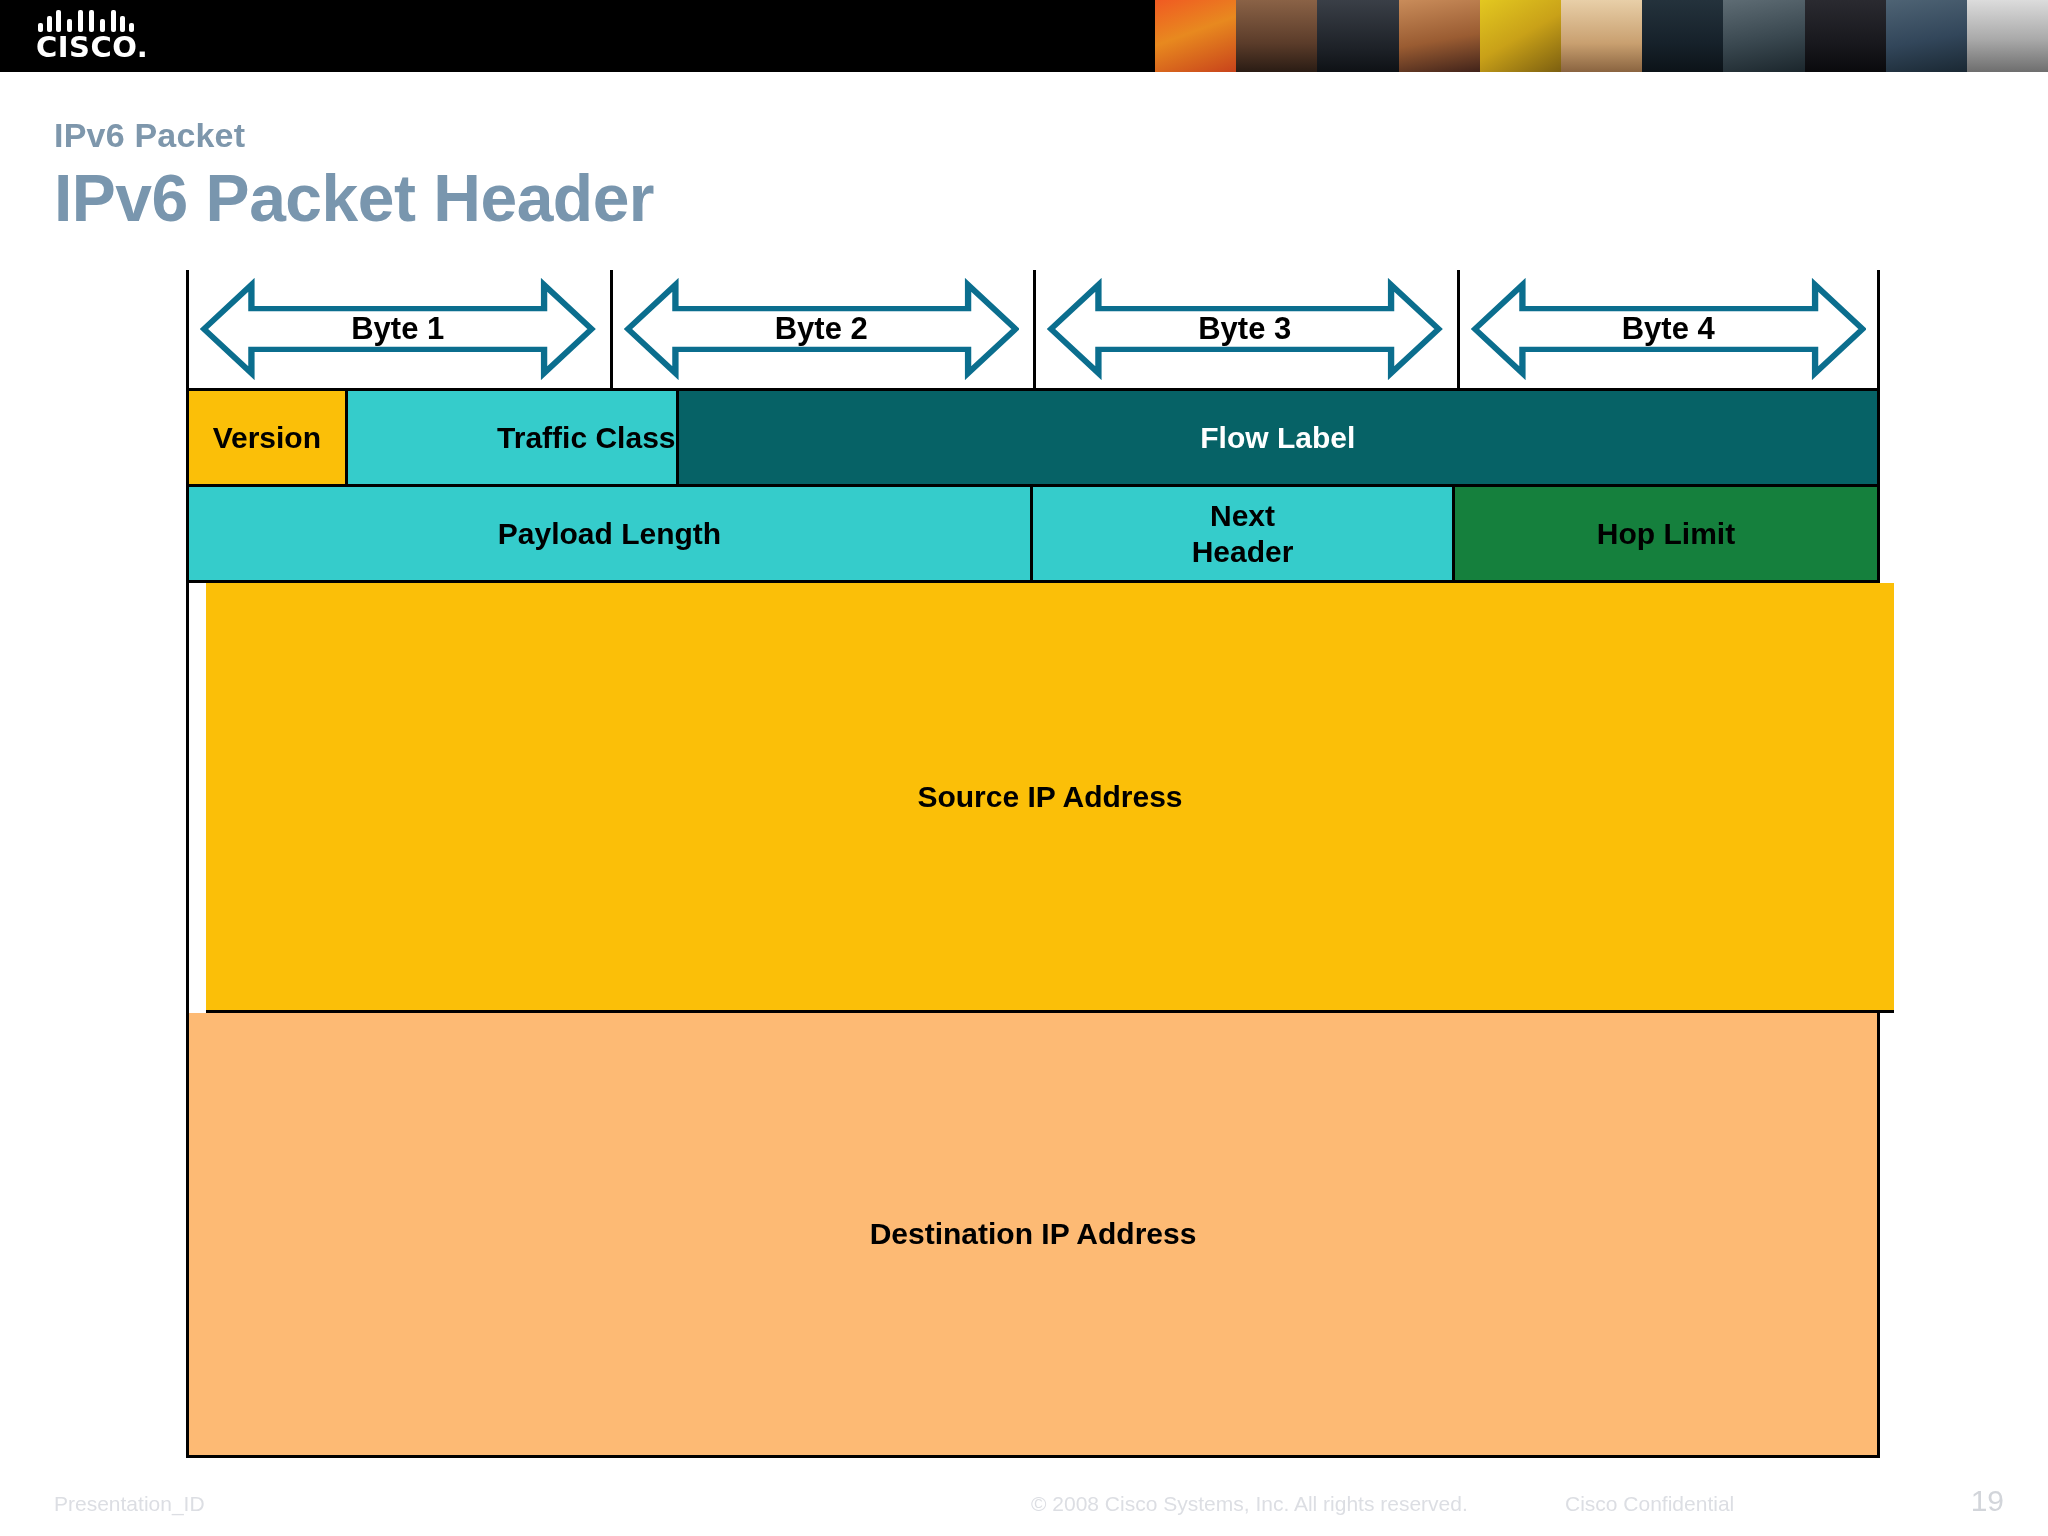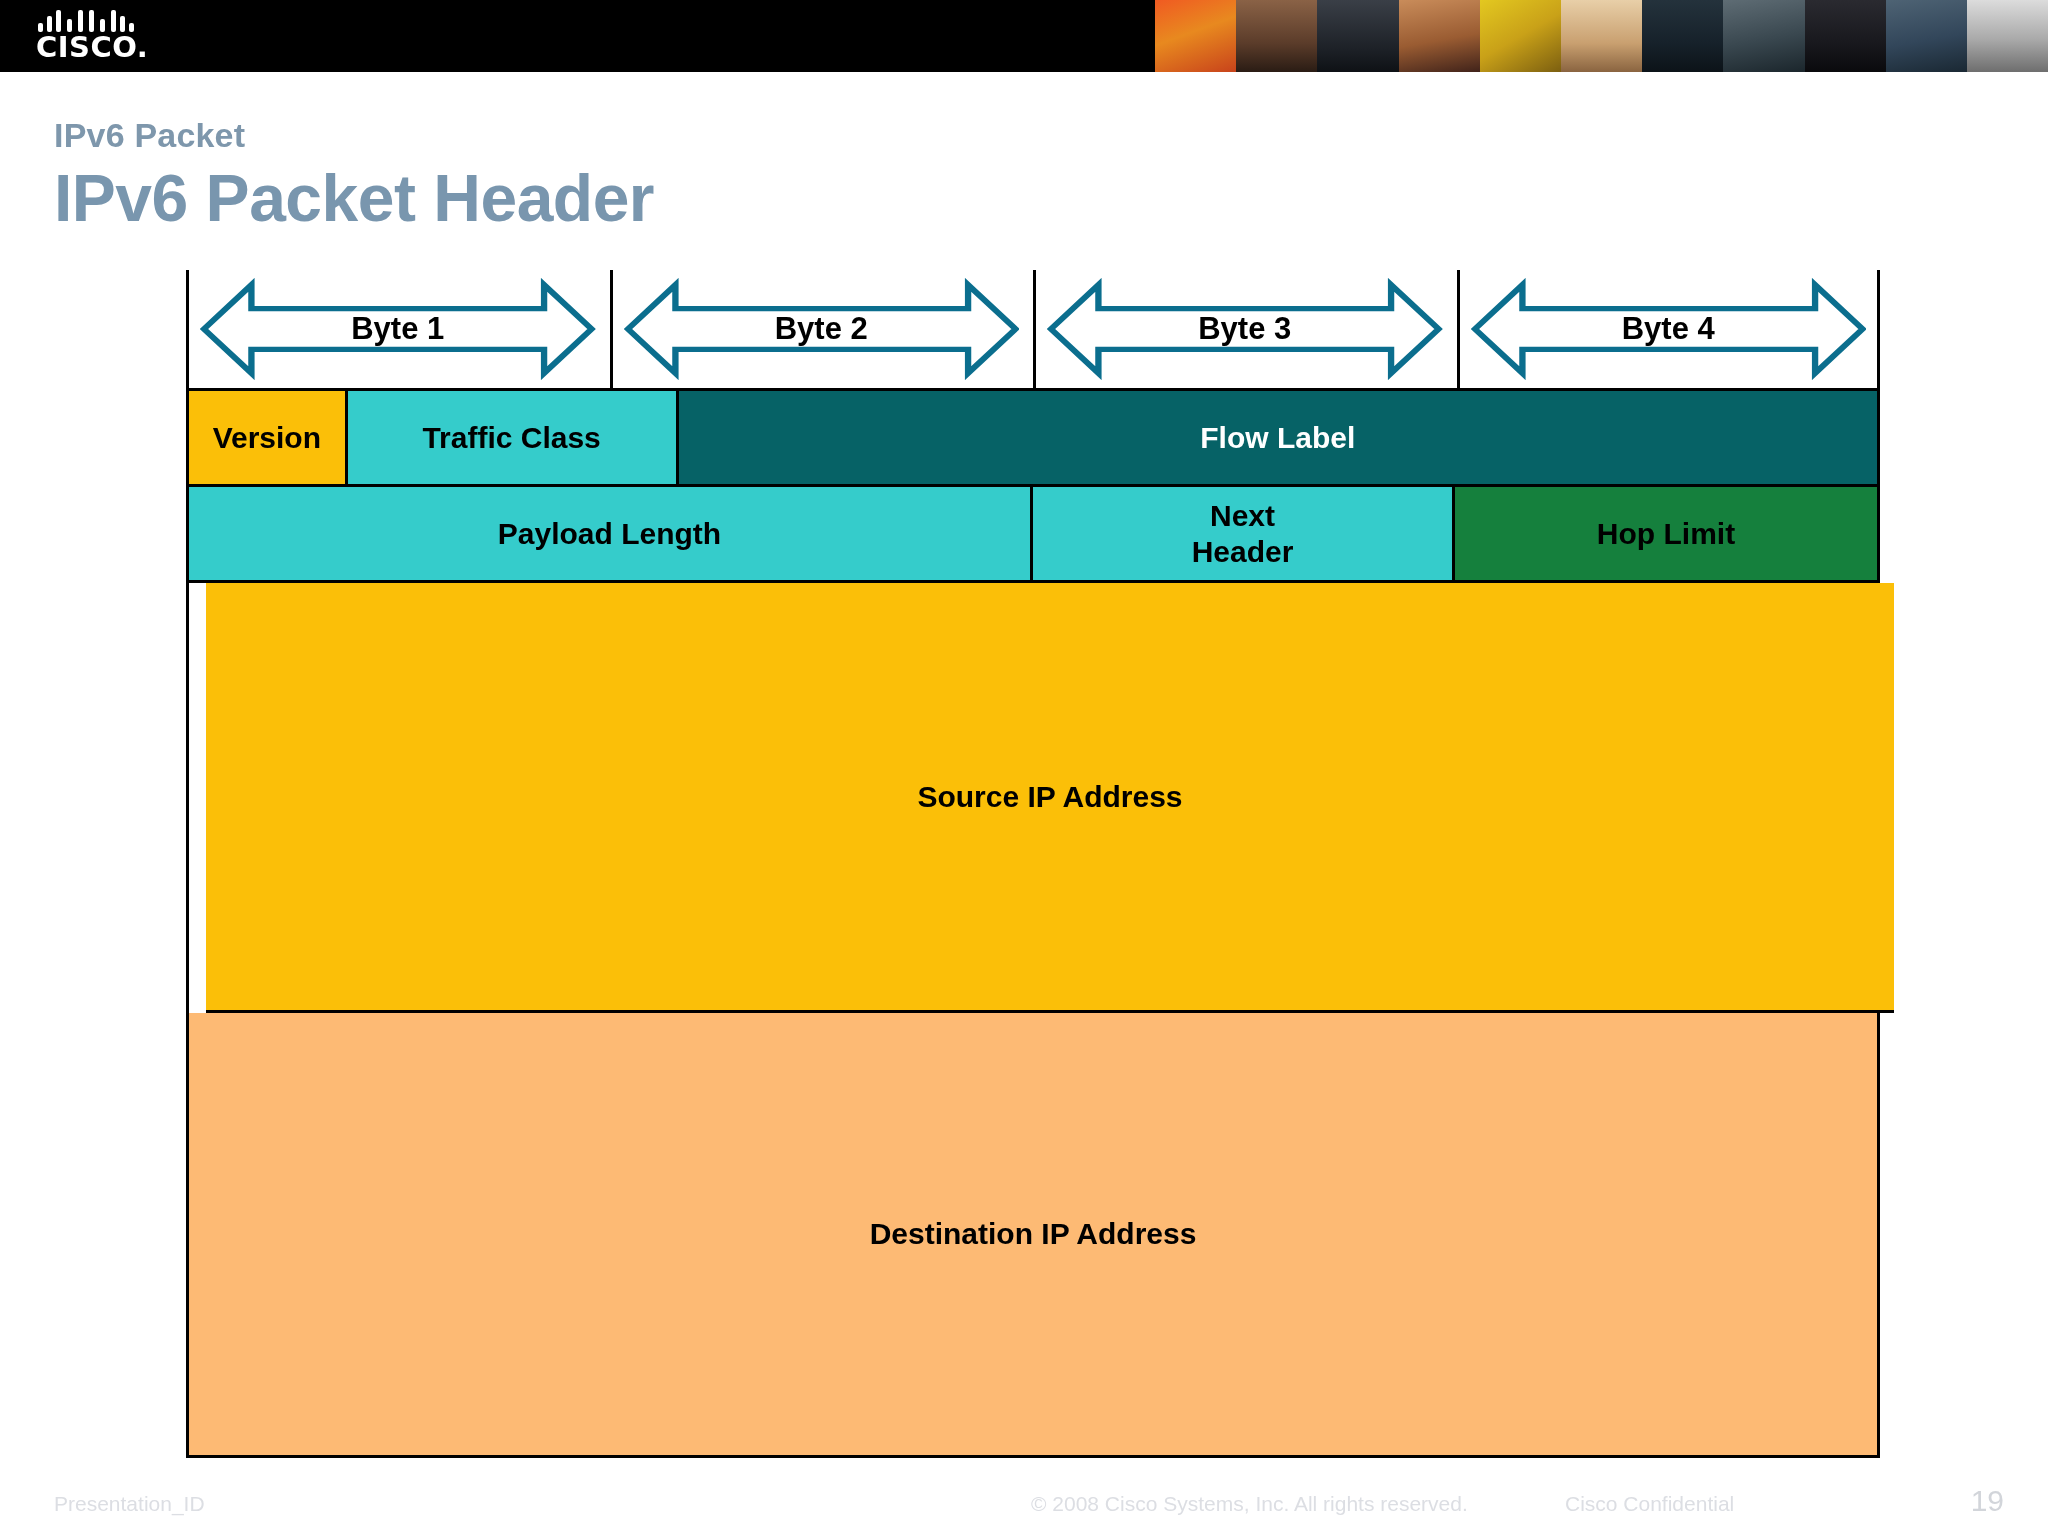--- a/index.html
+++ b/index.html
@@ -161,21 +161,21 @@
     justify-content: center;
     text-align: center;
     font-size: 30px;
     font-weight: bold;
     color: #000000;
     line-height: 1.18;
   }
   .cell.last-col { border-right: none; }
   .cell.last-row { border-bottom: none; }
   .c-version   { background: #FBBF08; }
-  .c-traffic   { background: #35CCCB; }
+  .c-traffic   { background: #35CCCB; justify-content: flex-end; }
   .c-flow      { background: #066266; color: #ffffff; }
   .c-payload   { background: #35CCCB; }
   .c-next      { background: #35CCCB; }
   .c-hop       { background: #35CCCB; }
   .c-src       { background: #FBBF08; margin-left: 17px; }
   .c-dst       { background: #FBBF08; }
 
   
   .footer {
     position: absolute;

